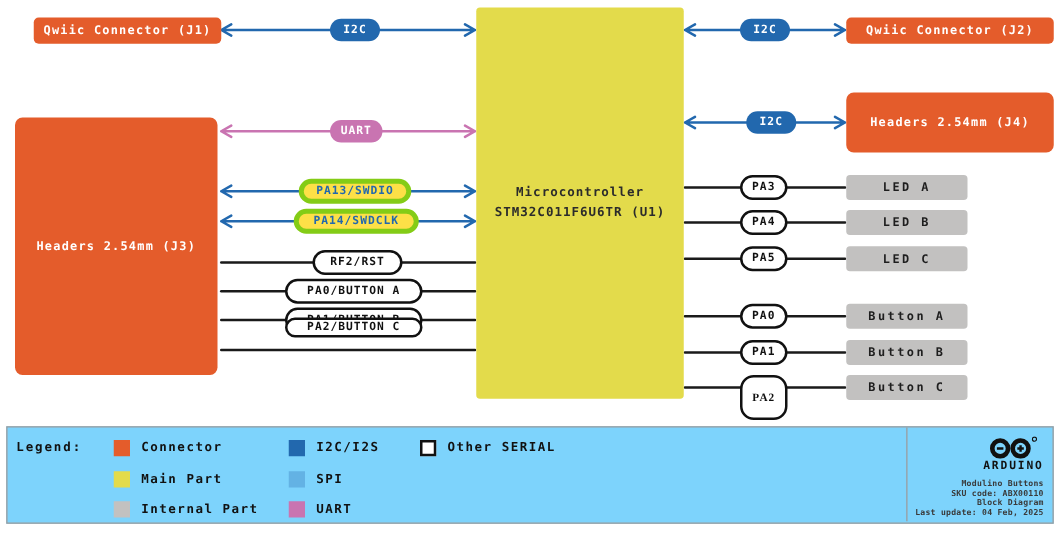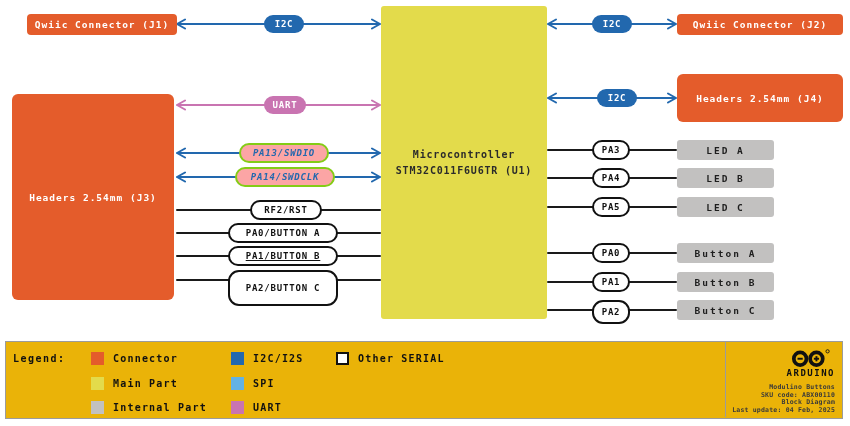--- a/index.html
+++ b/index.html
@@ -10,24 +10,24 @@
   #wires{position:absolute;left:0;top:0;width:850px;height:426px;}
   .blk{position:absolute;display:flex;align-items:center;justify-content:center;
        text-align:center;box-sizing:border-box;}
   .conn{color:#ffffff;font-size:9.5px;letter-spacing:1px;border-radius:4px;}
   .mcu{color:#2b2b2b;font-size:10px;letter-spacing:0.8px;border-radius:3px;
        flex-direction:column;line-height:16px;align-items:center;}
   .graybox{color:#1e1e1e;font-size:9.5px;letter-spacing:2px;border-radius:3px;}
   .pill{position:absolute;display:flex;align-items:center;justify-content:center;
         box-sizing:border-box;border-radius:11px;font-size:9px;letter-spacing:0.8px;}
   .pill.fill{color:#ffffff;border:none;}
-  .pill.blue-o{background:#fca5a5;border:2px solid #84cc16;color:#2268AE;font-style:italic;}
+  .pill.blue-o{background:#fde047;border:4px solid #84cc16;color:#2268AE;}
   .pill.black-o{background:#ffffff;border:2px solid #111111;color:#111111;}
   .panel{position:absolute;left:5px;top:341px;width:838px;height:78px;
-         border:1.5px solid #9b9b9b;box-sizing:border-box;background:#eab308;}
+         border:1.5px solid #9b9b9b;box-sizing:border-box;background:#7dd3fc;}
   .legend-title{position:absolute;left:7px;top:11px;font-size:10px;letter-spacing:1.5px;color:#111;}
   .sw{position:absolute;width:13px;height:13px;box-sizing:border-box;}
   .sw.outlined{border:2px solid #111111;}
   .leg-label{position:absolute;font-size:10px;letter-spacing:1.2px;color:#111;white-space:nowrap;}
   .titleblock{position:absolute;left:719px;top:0;width:116px;height:75px;
               border-left:1.5px solid #9b9b9b;box-sizing:border-box;}
   .logo{position:absolute;right:6px;top:7px;}
   .brand{position:absolute;right:6px;top:26px;font-size:9px;letter-spacing:1.5px;color:#111;}
   .tb-info{position:absolute;right:6px;top:42px;text-align:right;font-size:6.5px;
            line-height:7.6px;letter-spacing:0.2px;color:#3a3a3a;font-weight:bold;white-space:nowrap;}
@@ -112,28 +112,28 @@
   <div class="pill fill" style="left: 592px; top: 15px; width: 40px; height: 18px; background-color: rgb(34, 104, 174);">I2C</div>
   <div class="pill fill" style="left: 264px; top: 96px; width: 42px; height: 18px; background-color: rgb(201, 116, 177);">UART</div>
   <div class="pill fill" style="left: 597px; top: 89px; width: 40px; height: 18px; background-color: rgb(34, 104, 174);">I2C</div>
 
   <div class="pill blue-o" style="left:239px;top:143px;width:90px;height:20px;">PA13/SWDIO</div>
   <div class="pill blue-o" style="left:235px;top:167px;width:100px;height:20px;">PA14/SWDCLK</div>
 
   <div class="pill black-o" style="left:250px;top:200px;width:72px;height:20px;">RF2/RST</div>
   <div class="pill black-o" style="left:228px;top:223px;width:110px;height:20px;">PA0/BUTTON A</div>
   <div class="pill black-o" style="left:228px;top:246px;width:110px;height:20px;text-decoration:underline;">PA1/BUTTON B</div>
-  <div class="pill black-o" style="left:228px;top:270px;width:110px;height:36px;">PA2/BUTTON C</div>
+  <div class="pill black-o" style="left:228px;top:254px;width:110px;height:16px;">PA2/BUTTON C</div>
 
   <div class="pill black-o" style="left:592px;top:140px;width:38px;height:20px;">PA3</div>
   <div class="pill black-o" style="left:592px;top:168px;width:38px;height:20px;">PA4</div>
   <div class="pill black-o" style="left:592px;top:197px;width:38px;height:20px;">PA5</div>
   <div class="pill black-o" style="left:592px;top:243px;width:38px;height:20px;">PA0</div>
   <div class="pill black-o" style="left:592px;top:272px;width:38px;height:20px;">PA1</div>
-  <div class="pill black-o" style="left:592px;top:300px;width:38px;height:24px;">PA2</div>
+  <div class="pill black-o" style="left:592px;top:300px;width:38px;height:36px;font-family:Liberation Serif, serif;">PA2</div>
 
   <div class="panel">
     <div class="legend-title">Legend:</div>
 
     <div class="sw" style="left: 85px; top: 10px; background-color: rgb(228, 92, 43);"></div>
     <div class="leg-label" style="left:107px;top:11px;">Connector</div>
 
     <div class="sw" style="left: 85px; top: 35px; background-color: rgb(227, 219, 75);"></div>
     <div class="leg-label" style="left:107px;top:36px;">Main Part</div>
 

